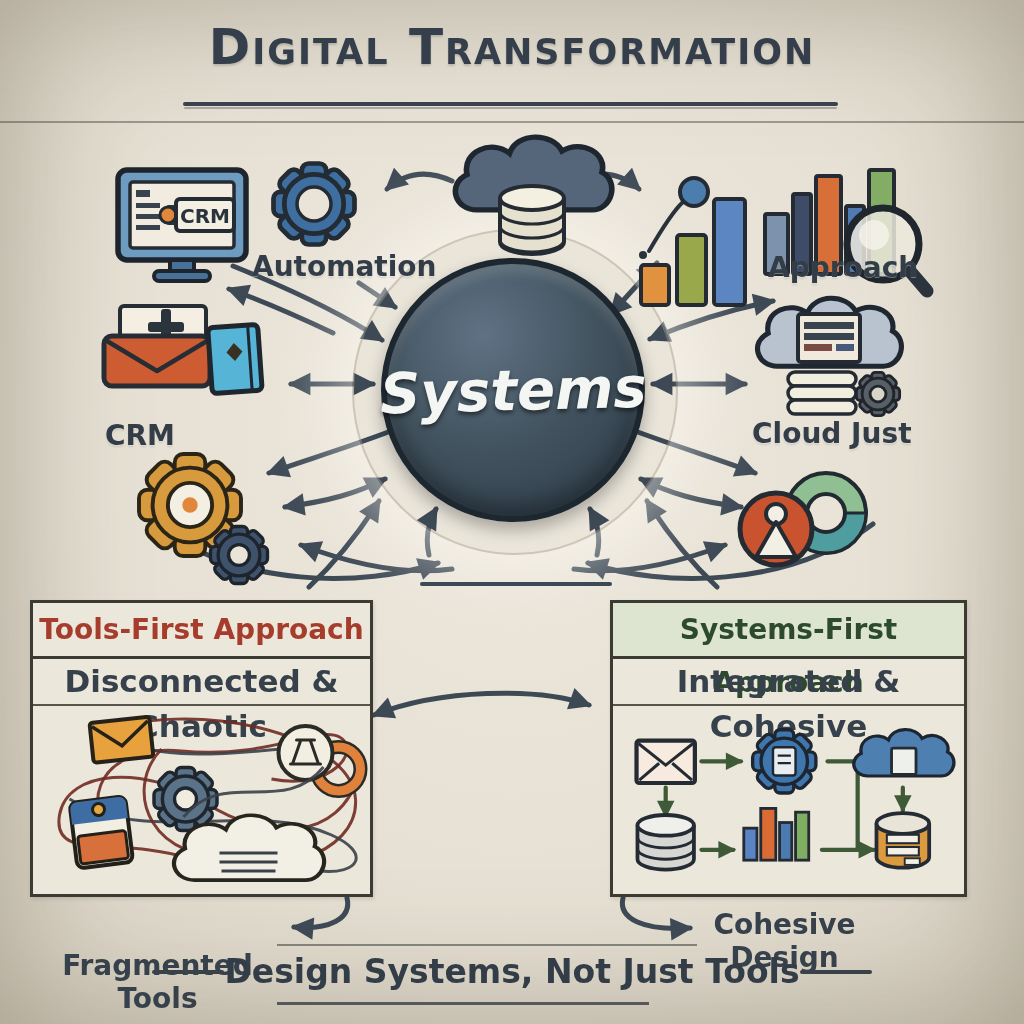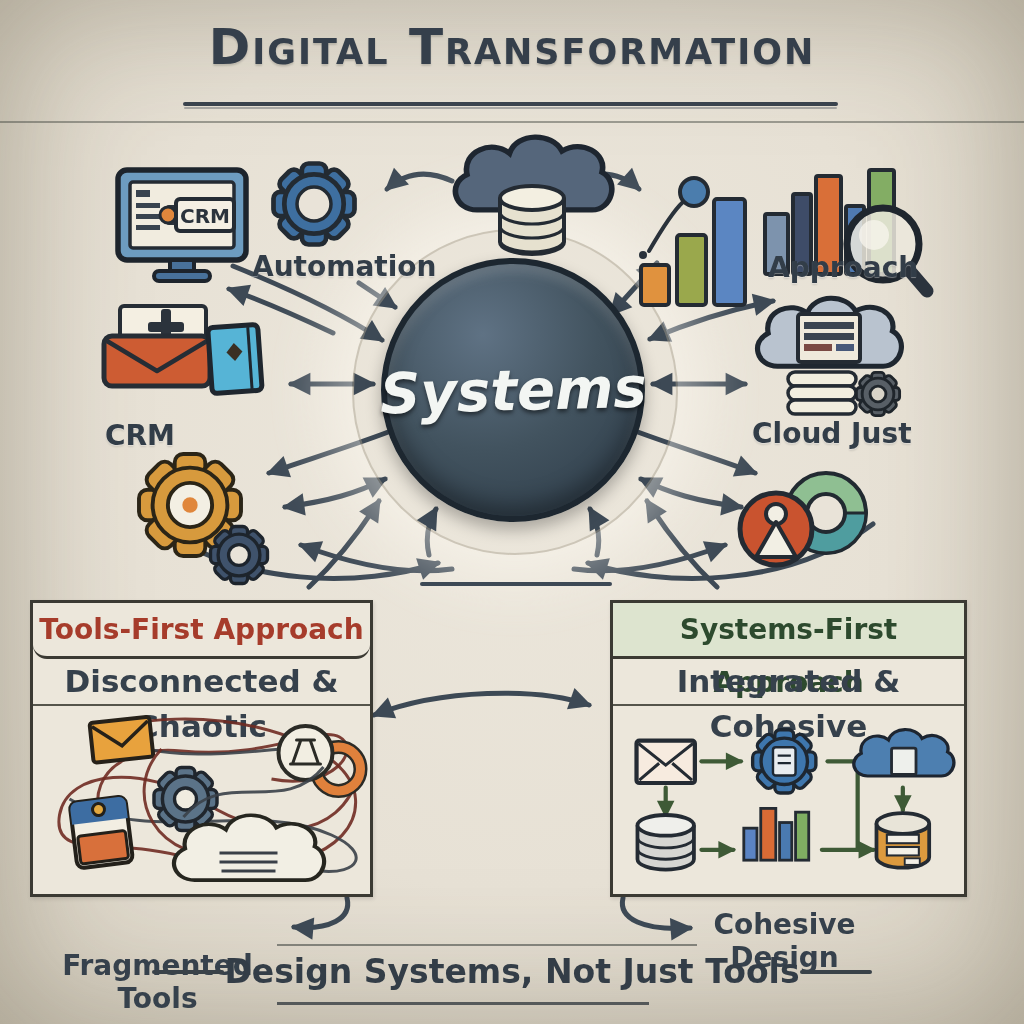--- a/index.html
+++ b/index.html
@@ -34,21 +34,21 @@
   .dataflow{position:absolute;left:397px;top:534px;width:230px;text-align:center;
     font-size:35px;font-weight:bold;color:#323d48;}
   .dataflow-underline{position:absolute;left:420px;top:582px;width:192px;height:4px;background:#3d4955;border-radius:3px;}
   
   .panel{position:absolute;top:600px;height:297px;border:3.5px solid #3b3a33;background:#ece7db;
     box-sizing:border-box;box-shadow:1px 2px 4px rgba(0,0,0,.12);}
   .panel-left{left:30px;width:343px;}
   .panel-right{left:610px;width:357px;}
   .p-title{height:53px;line-height:53px;text-align:center;font-weight:bold;font-size:28px;
     border-bottom:3px solid #3b3a33;}
-  .p-title.red{color:#a63c2b;border-radius:14px;}
+  .p-title.red{color:#a63c2b;}
   .p-title.green{color:#2d4a2e;background:#dde4cf;}
   .p-sub{height:45px;line-height:45px;text-align:center;font-weight:bold;font-size:31px;color:#36414c;
     border-bottom:2.5px solid #55554b;}
   .p-content{position:absolute;left:0;top:104px;width:100%;height:184px;overflow:visible;}
   
   .cap{position:absolute;font-weight:bold;font-size:28px;color:#36414c;text-align:center;}
   .footer{position:absolute;left:0;right:0;top:952px;display:flex;align-items:center;justify-content:center;}
   .footer .dash{width:72px;height:4px;background:#3a4249;border-radius:2px;}
   .footer .ftext{font-size:33px;font-weight:bold;color:#333d47;white-space:nowrap;}
   .f-line-top{position:absolute;left:277px;top:944px;width:420px;height:2px;background:rgba(70,75,70,.6);}

